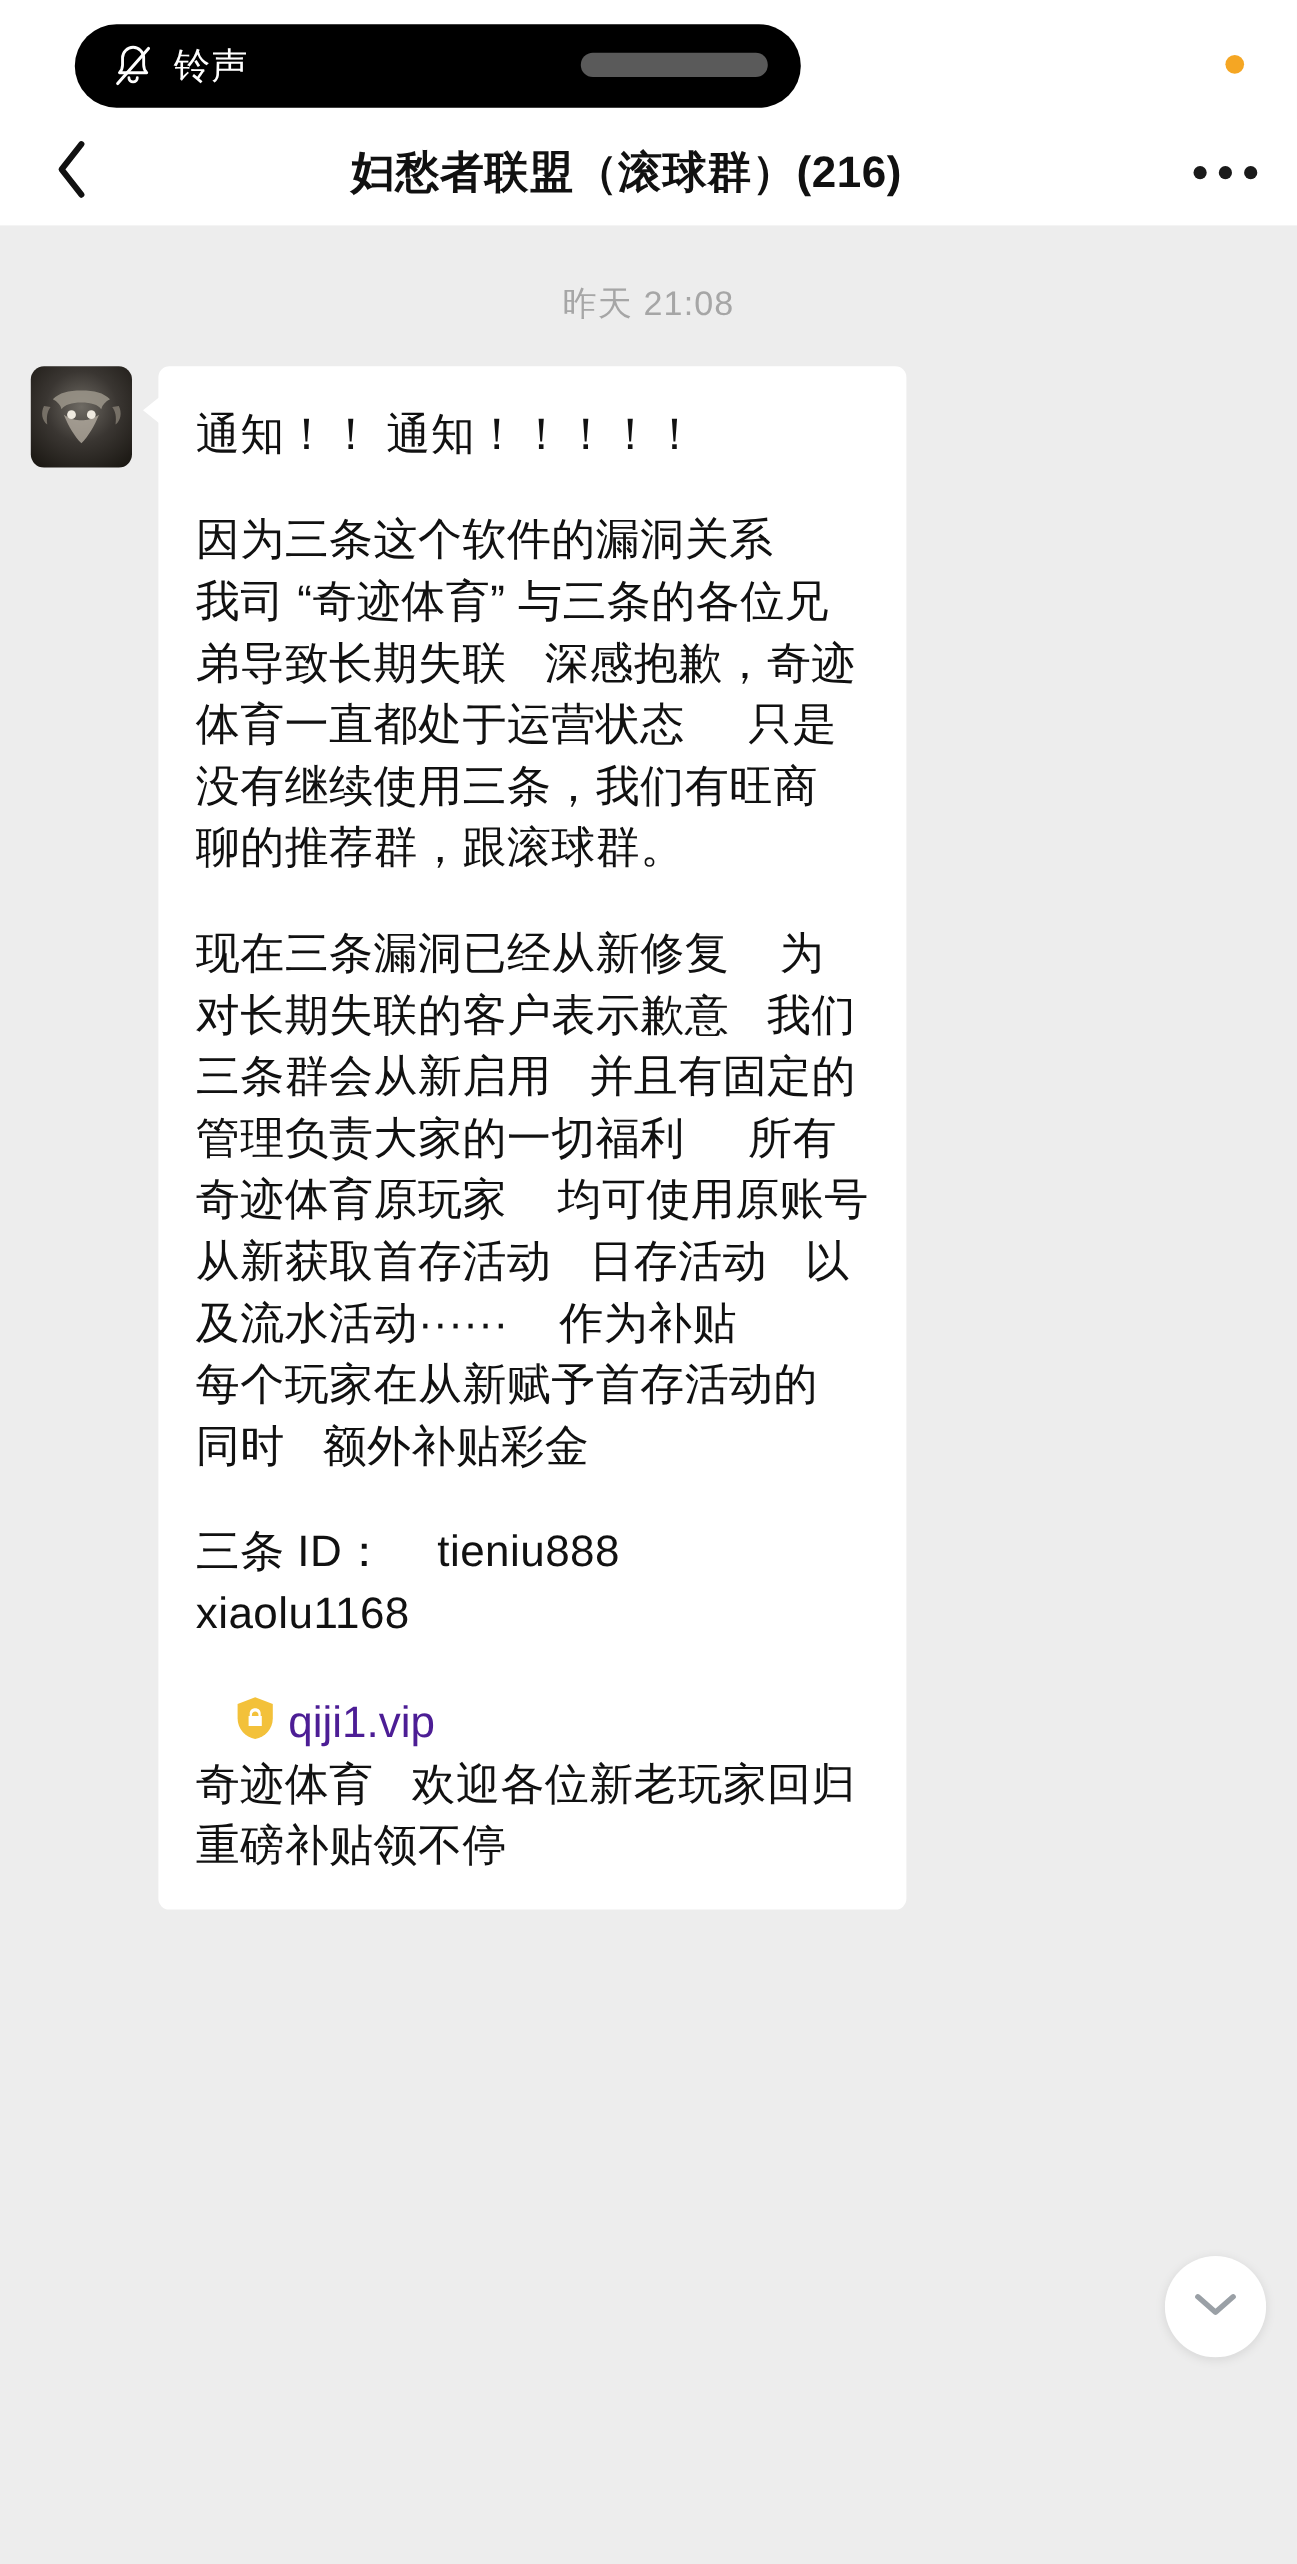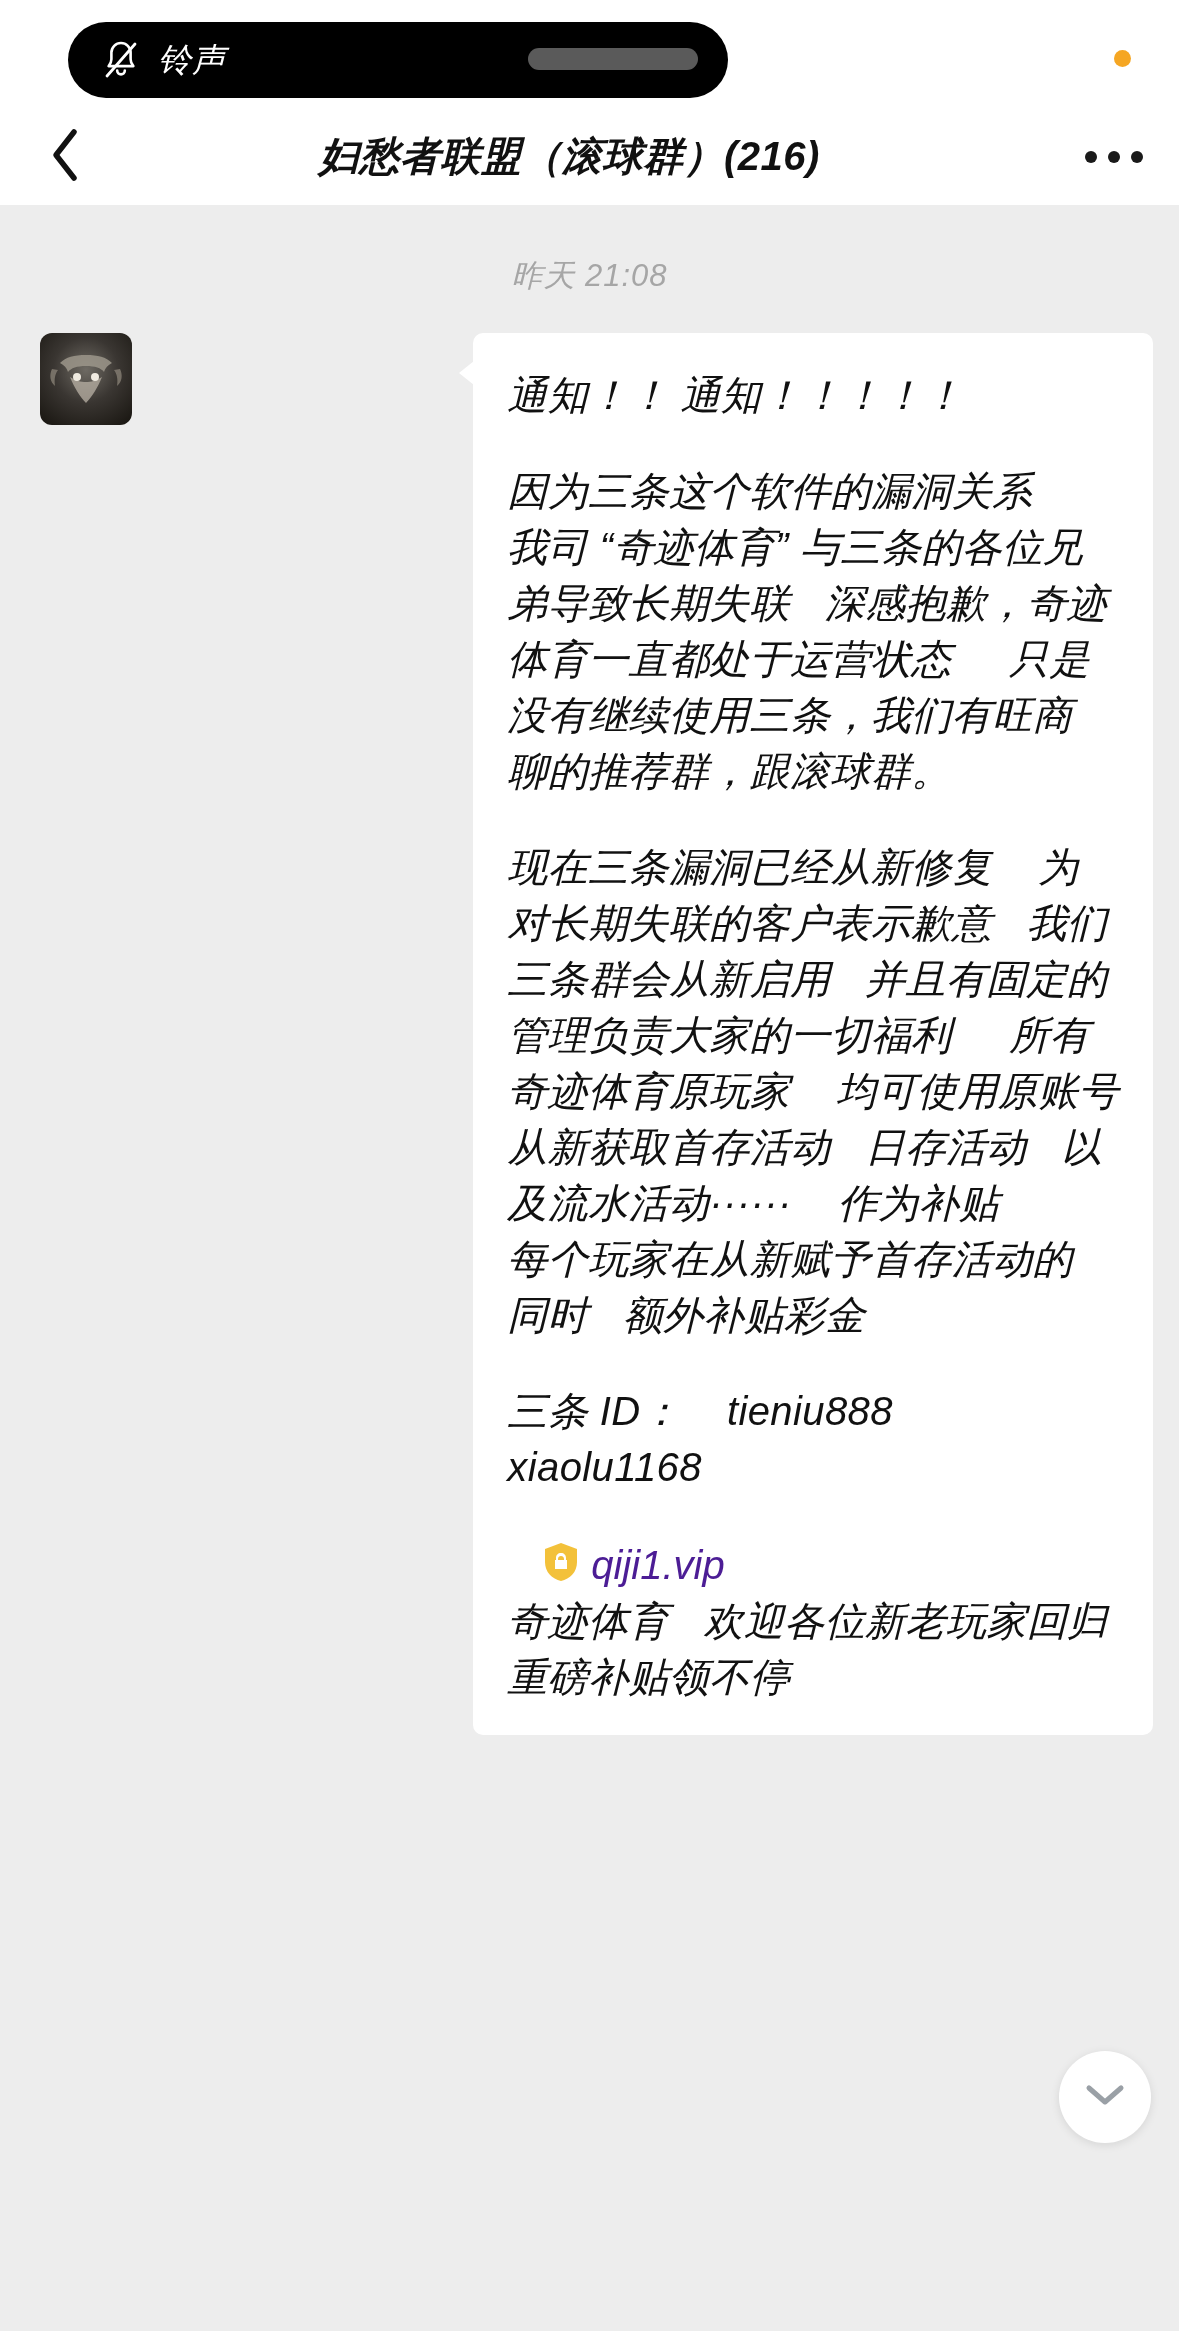--- a/index.html
+++ b/index.html
@@ -8,21 +8,20 @@
     width: 1179px; height: 2331px;
     background: #ffffff;
     font-family: "Liberation Sans", "DejaVu Sans", sans-serif;
     overflow: hidden;
   }
   #screen {
     position: relative;
     width: 1179px; height: 2331px;
     background: #ededed;
     overflow: hidden;
-    font-style: italic;
   }
 
   
   .status-bar {
     position: relative;
     height: 205px;
     background: #ffffff;
   }
   .island {
     position: absolute;
@@ -113,23 +112,22 @@
   .timestamp {
     text-align: center;
     color: #a6a6a6;
     font-size: 31px;
     padding: 50px 0 36px 0;
     letter-spacing: 1px;
   }
   .msg-row {
     display: flex;
     align-items: flex-start;
-    padding-left: 40px;
+    padding-left: 28px;
     padding-right: 26px;
-    justify-content: space-between;
   }
   .avatar {
     width: 92px; height: 92px;
     border-radius: 12px;
     background: radial-gradient(circle at 50% 40%, #6e6a63 0%, #3a3632 45%, #17140f 100%);
     flex: none;
     overflow: hidden;
     position: relative;
   }
   .avatar svg { position: absolute; left: 0; top: 0; }

